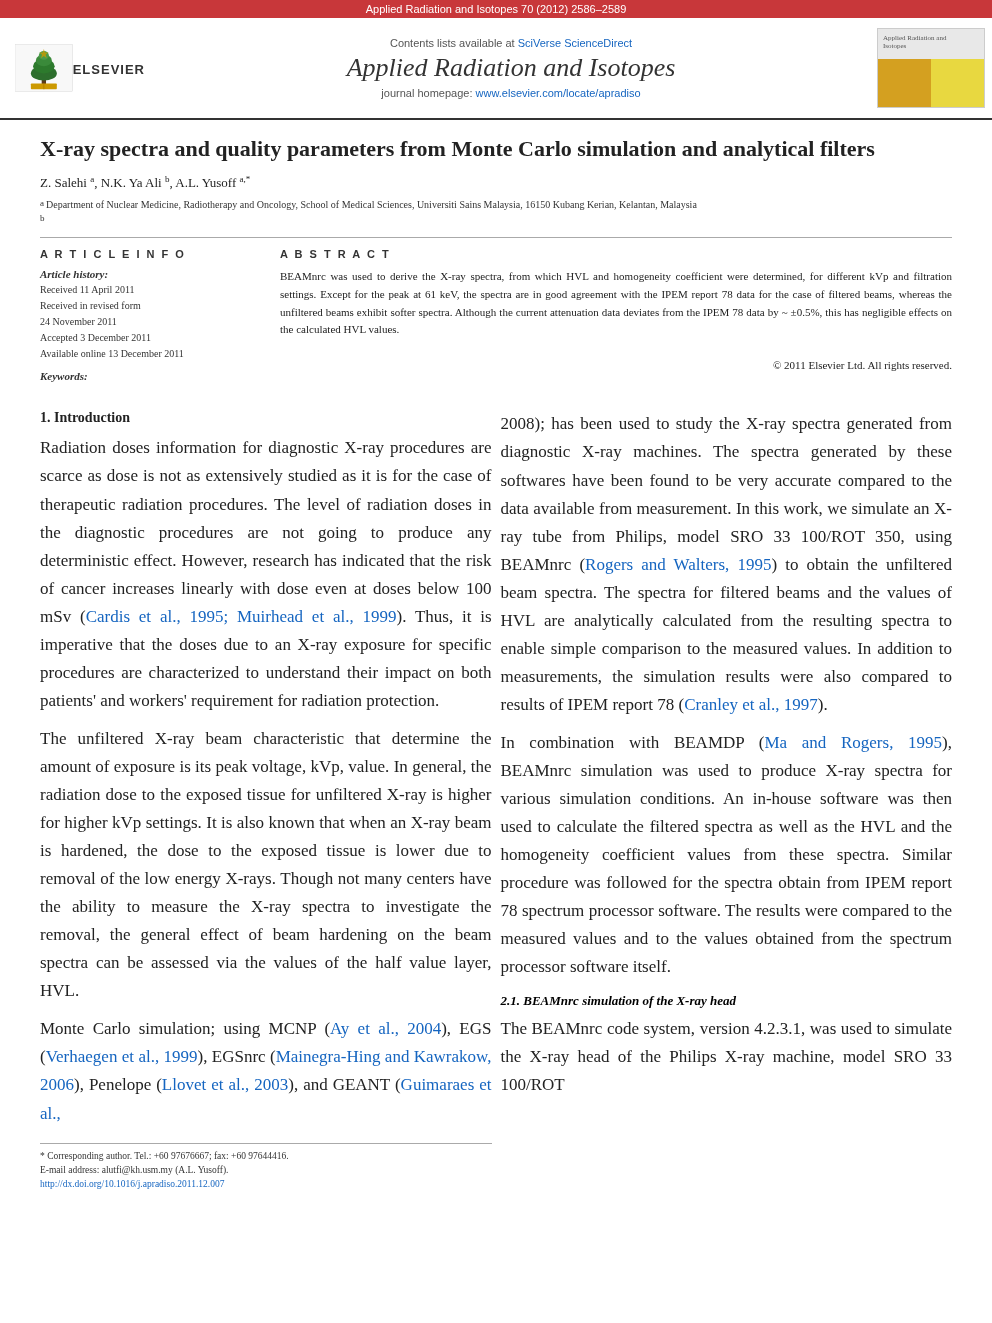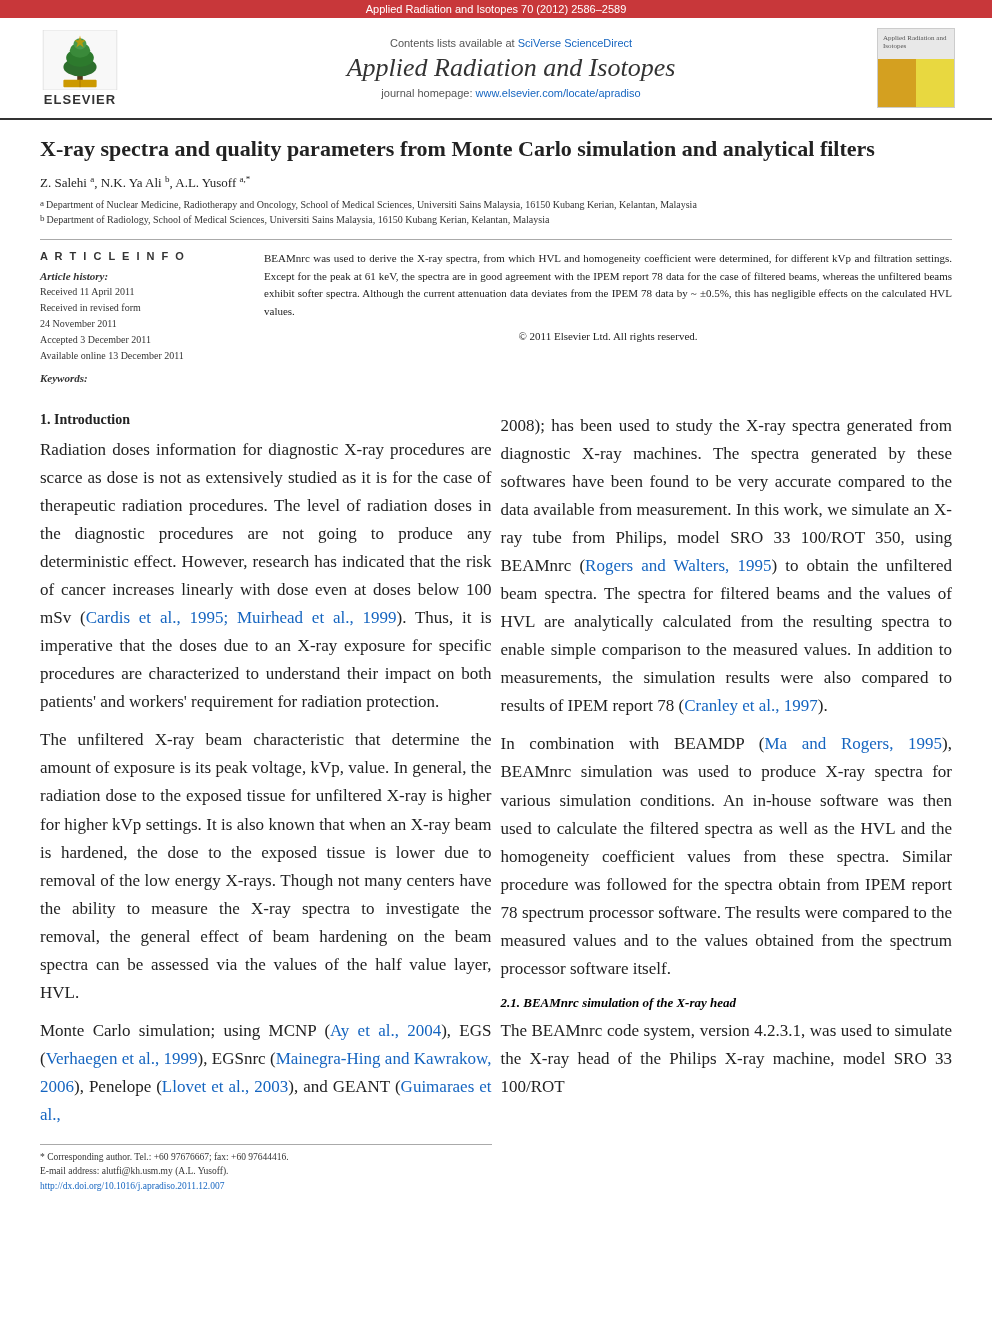--- a/index.html
+++ b/index.html
@@ -31,21 +31,20 @@
       padding: 10px 15px;
       border-bottom: 2px solid #333;
       position: relative;
     }
     .header-left {
       width: 130px;
       flex-shrink: 0;
     }
     .elsevier-logo {
       display: flex;
-      flex-direction: column;
       align-items: center;
     }
     .elsevier-tree {
       width: 80px;
       height: 60px;
     }
     .elsevier-text {
       font-family: Arial, sans-serif;
       font-size: 13px;
       font-weight: bold;
@@ -81,21 +80,21 @@
     }
     .journal-url-link {
       color: #1565c0;
       text-decoration: none;
     }
     .header-right {
       width: 100px;
       flex-shrink: 0;
     }
     .journal-thumbnail {
-      width: 78px;
+      width: 108px;
       height: 80px;
       background: linear-gradient(135deg, #f5f5f5 0%, #e8e8e8 40%, #c8a020 40%, #c8a020 70%, #e8e820 70%, #e8e820 100%);
       border: 1px solid #ccc;
       display: flex;
       flex-direction: column;
       overflow: hidden;
     }
     .thumb-top {
       background: #e8e8e8;
       height: 30px;
@@ -148,21 +147,21 @@
       margin-right: 2px;
       flex-shrink: 0;
     }
     hr.divider {
       border: none;
       border-top: 1px solid #aaa;
       margin: 8px 0;
     }
     .two-col {
       display: flex;
-      gap: 4px;
+      gap: 20px;
       margin-top: 10px;
     }
     .article-info {
       width: 220px;
       flex-shrink: 0;
     }
     .abstract-col {
       flex: 1;
     }
     .section-label {
@@ -196,22 +195,22 @@
     }
     .abstract-text {
       font-size: 11px;
       color: #222;
       line-height: 1.6;
       text-align: justify;
     }
     .copyright {
       font-size: 11px;
       color: #222;
-      text-align: center;
-      margin-top: 10px;
+      text-align: right;
+      margin-top: 20px;
     }
     .main-body {
       margin-top: 20px;
       display: flex;
       gap: 9px;
     }
     .body-left {
       flex: 1;
     }
     .body-right {
@@ -324,21 +323,20 @@
       A.L. Yusoff <sup class="author-sup">a,*</sup>
     </div>
 
     <div class="affiliations">
       <div class="affil-line">
         <sup class="affil-sup">a</sup>
         <span>Department of Nuclear Medicine, Radiotherapy and Oncology, School of Medical Sciences, Universiti Sains Malaysia, 16150 Kubang Kerian, Kelantan, Malaysia</span>
       </div>
       <div class="affil-line">
         <sup class="affil-sup">b</sup>
-        <span>Department of Radiology, School of Medical Sciences, Universiti Sains Malaysia, 16150 Kubang Kerian, Kelantan, Malaysia</span>
       </div>
     </div>
 
     <hr class="divider">
 
     <div class="two-col">
 
       <div class="article-info">
         <div class="section-label">A R T I C L E   I N F O</div>
 
@@ -350,20 +348,21 @@
           <div class="info-text">Accepted 3 December 2011</div>
           <div class="info-text">Available online 13 December 2011</div>
         </div>
 
         <div class="info-group">
           <div class="info-group-title">Keywords:</div>
         </div>
       </div>
 
       <div class="abstract-col">
+        <div class="section-label">A B S T R A C T</div>
         <p class="abstract-text">BEAMnrc was used to derive the X-ray spectra, from which HVL and homogeneity coefficient were determined, for different kVp and filtration settings. Except for the peak at 61 keV, the spectra are in good agreement with the IPEM report 78 data for the case of filtered beams, whereas the unfiltered beams exhibit softer spectra. Although the current attenuation data deviates from the IPEM 78 data by ~ ±0.5%, this has negligible effects on the calculated HVL values.</p>
         <p class="copyright">© 2011 Elsevier Ltd. All rights reserved.</p>
       </div>
 
     </div>
 
     <div class="main-body">
 
       <div class="body-left">
         <div class="section-title">

